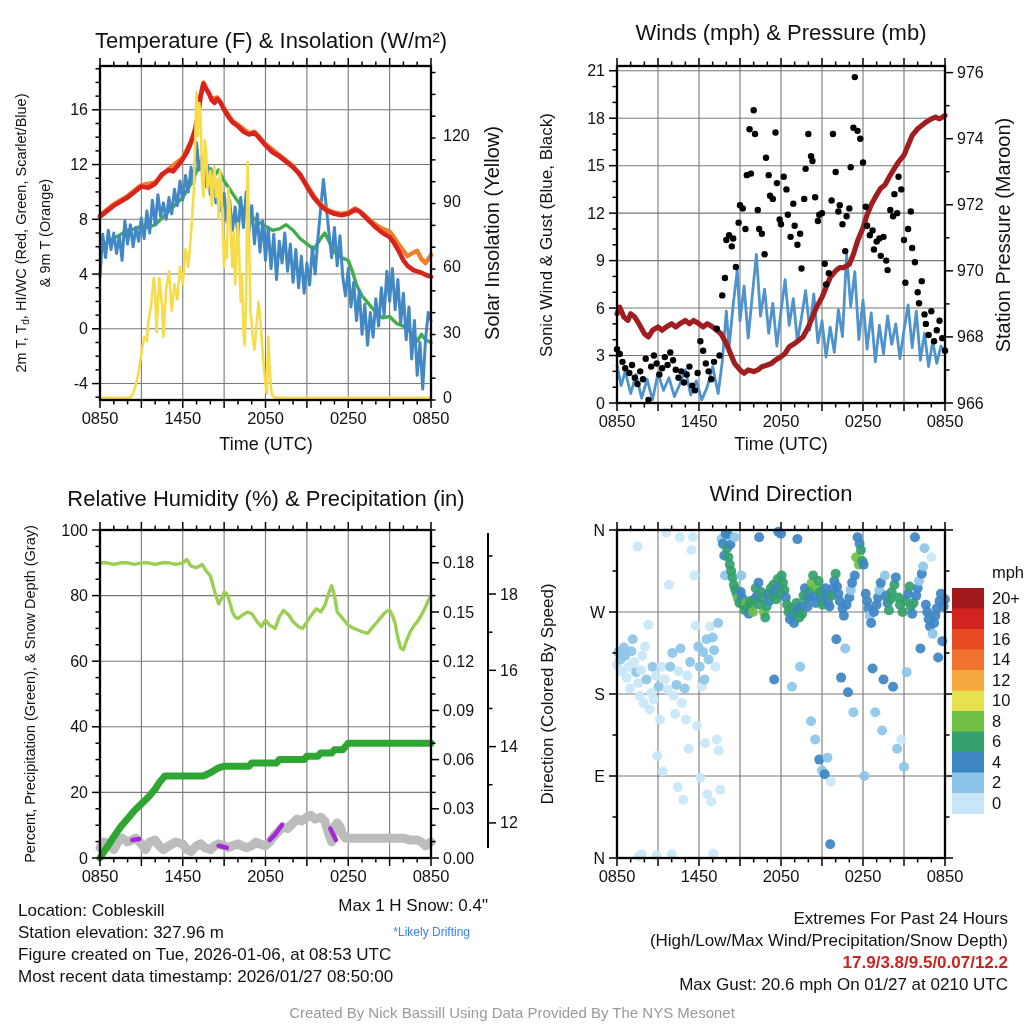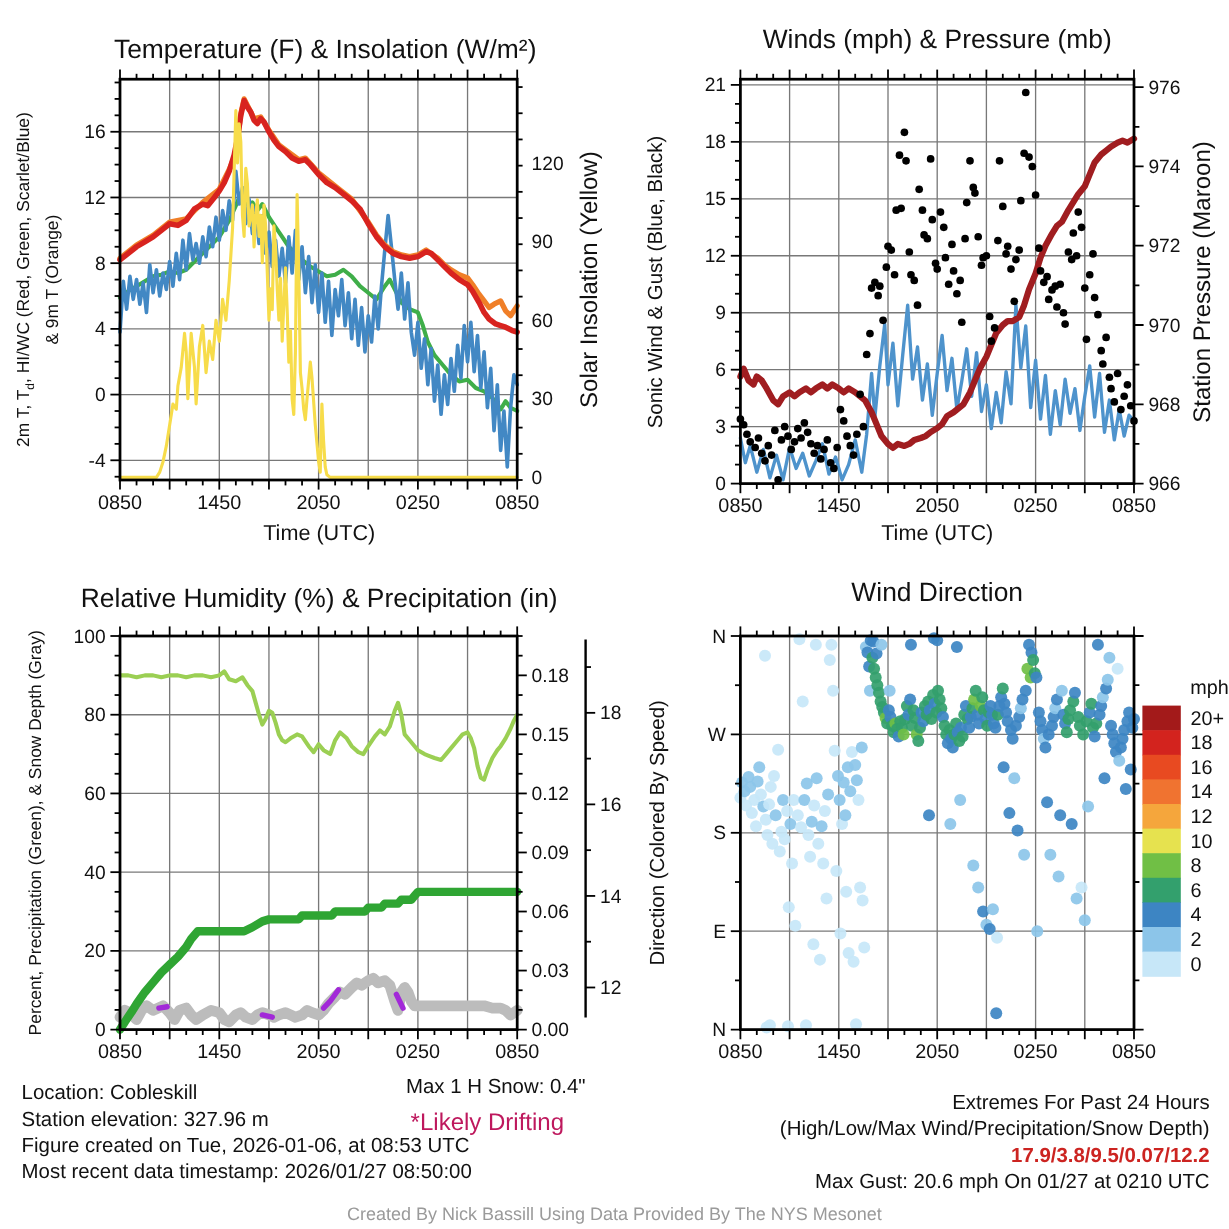--- a/index.html
+++ b/index.html
@@ -970,21 +970,21 @@
     <div><span>2m T, T</span><sub style="font-size:10px">d</sub><span>, HI/WC (Red, Green, Scarlet/Blue)</span></div>
     <div>&amp; 9m T (Orange)</div>
   </div>
   <div class="t rot" style="left:492px;top:233px;font-size:20px;">Solar Insolation (Yellow)</div>
   <div class="t rot" style="left:547px;top:235px;font-size:17px;">Sonic Wind &amp; Gust (Blue, Black)</div>
   <div class="t rot" style="left:1003px;top:235px;font-size:20px;">Station Pressure (Maroon)</div>
   <div class="t rot" style="left:30px;top:694px;font-size:14.5px;">Percent, Precipitation (Green), &amp; Snow Depth (Gray)</div>
   <div class="t rot" style="left:548px;top:694px;font-size:17px;">Direction (Colored By Speed)</div>
 
   <div class="t" style="left:488px;top:896px;font-size:17px;transform:translateX(-100%);">Max 1 H Snow: 0.4"</div>
-  <div class="t" id="drift-note" style="left: 470px; top: 925px; font-size: 20px; transform: translateX(-100%); color: #be185d;">*Likely Drifting</div>
+  <div class="t" id="drift-note" style="left: 470px; top: 925px; font-size: 12px; transform: translateX(-100%); color: #3b82f6;">*Likely Drifting</div>
 
   <div class="t info" style="left:18px;top:900px;">
     <div>Location: Cobleskill</div>
     <div>Station elevation: 327.96 m</div>
     <div>Figure created on Tue, 2026-01-06, at 08:53 UTC</div>
     <div>Most recent data timestamp: 2026/01/27 08:50:00</div>
   </div>
 
   <div class="t info" style="left:1008px;top:908px;transform:translateX(-100%);text-align:right;">
     <div>Extremes For Past 24 Hours</div>

